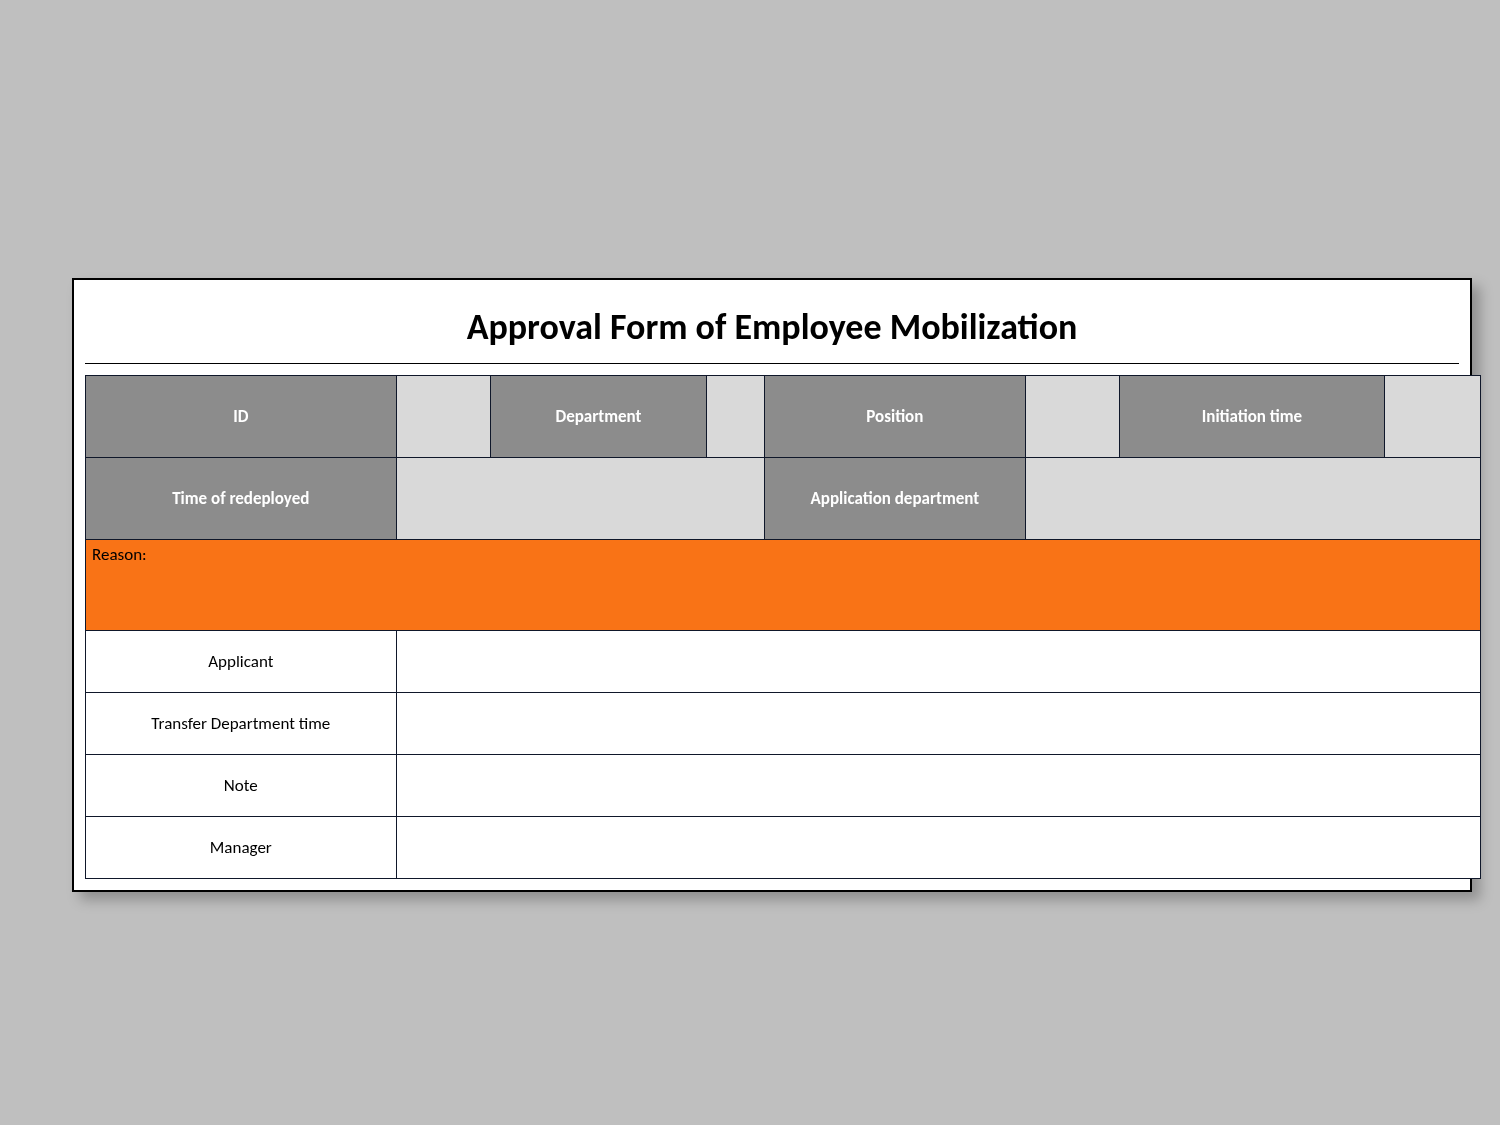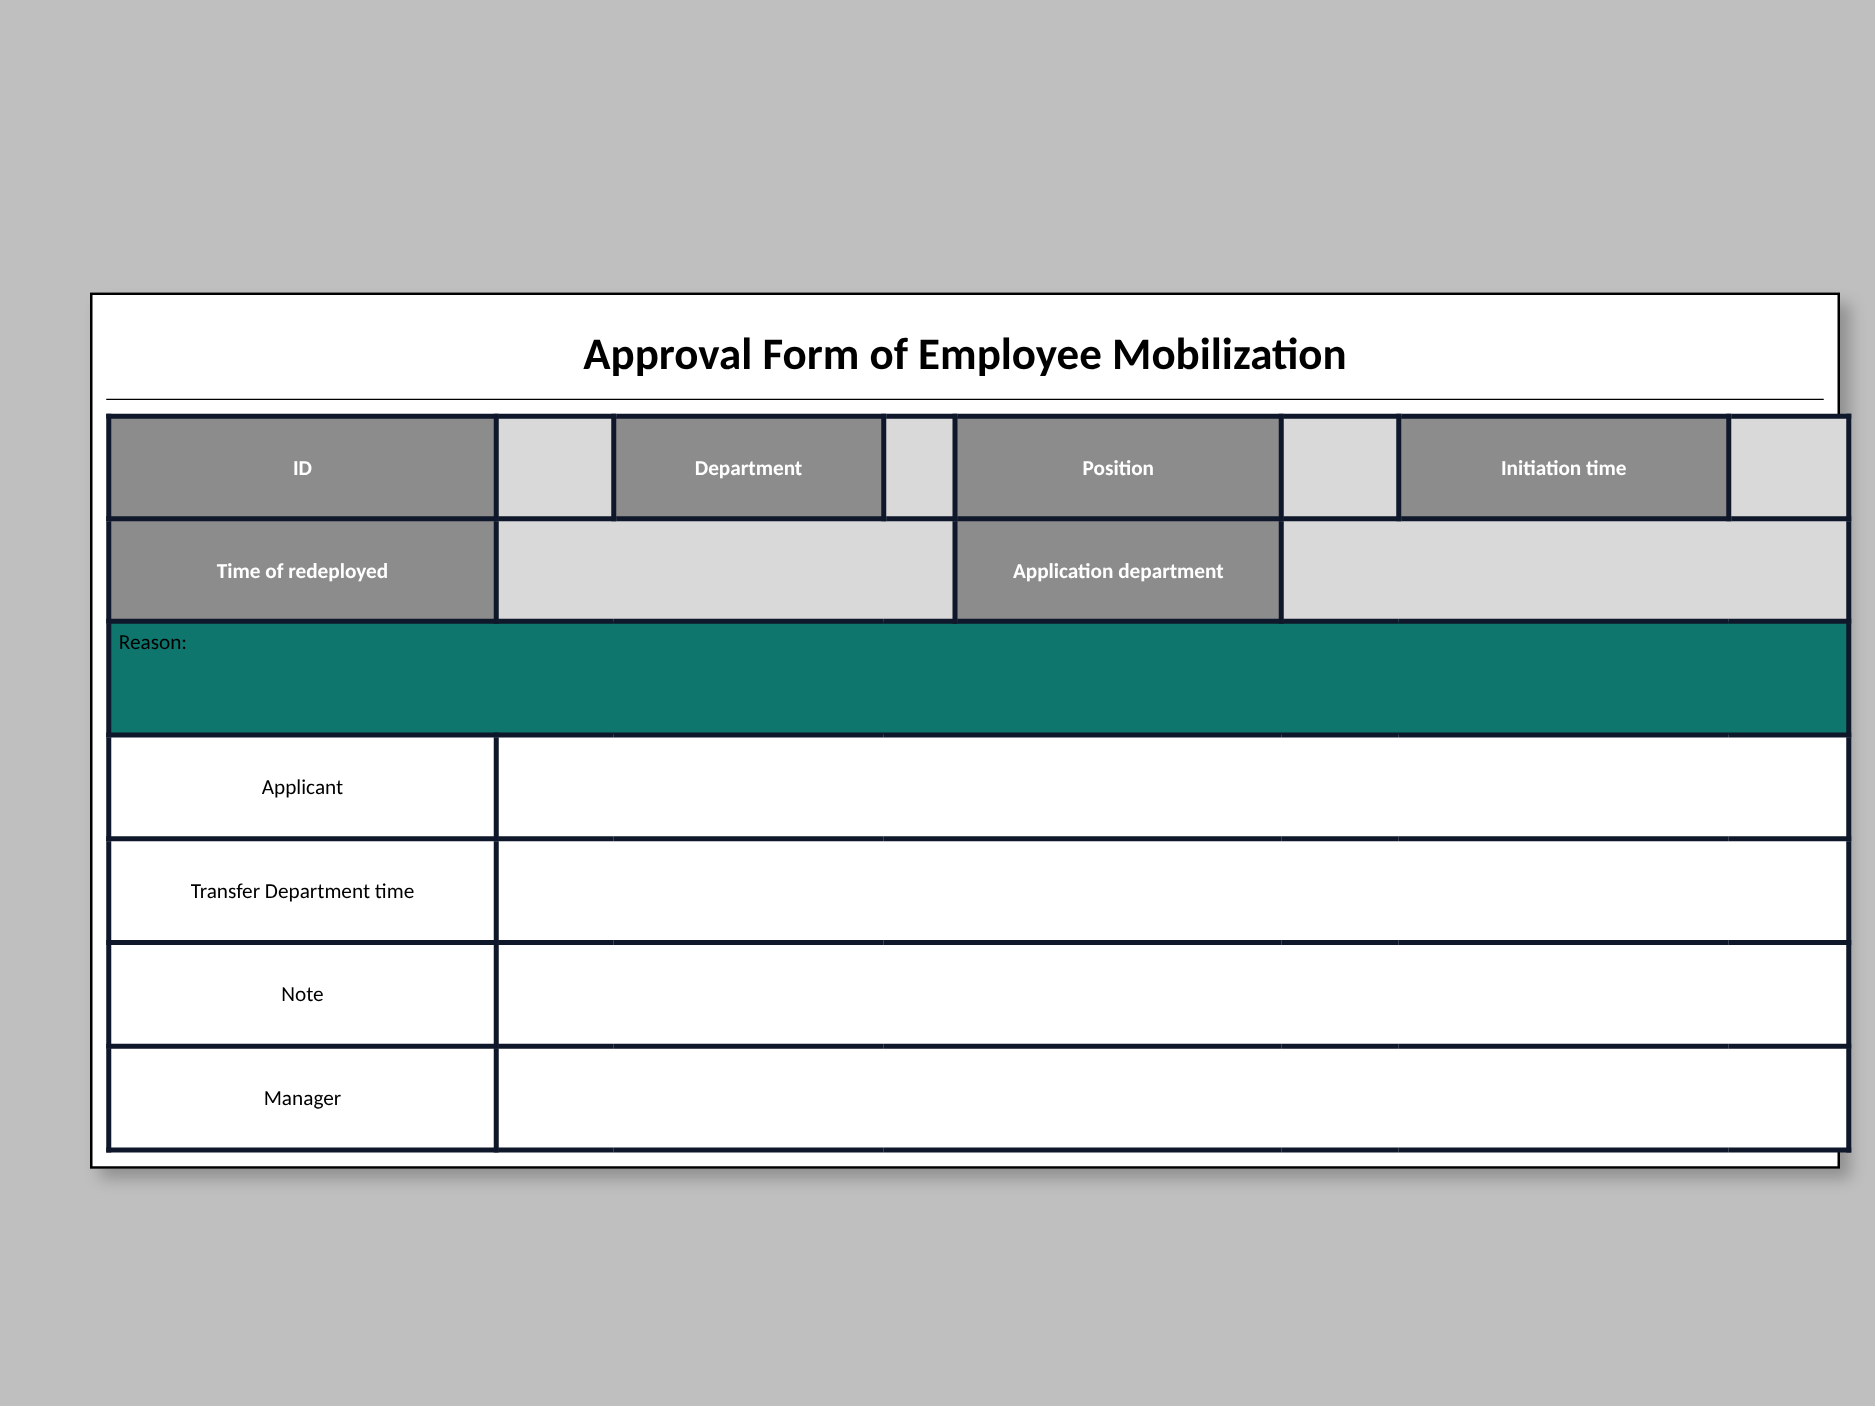--- a/index.html
+++ b/index.html
@@ -29,48 +29,48 @@
       padding: 14px 0;
       border-bottom: 1px solid #000;
       color: #000;
     }
     table {
       width: 100%;
       border-collapse: collapse;
       table-layout: fixed;
     }
     td {
-      border: 4px solid #0f172a;
+      border: 1px solid #0f172a;
       vertical-align: middle;
       text-align: center;
       font-size: 17px;
     }
     .hdr-dark {
       background: #8c8c8c;
       color: #fff;
       font-weight: bold;
       height: 82px;
     }
     .hdr-light {
       background: #d9d9d9;
     }
     .reason-cell {
-      background: #0f766e;
+      background: #f97316;
       height: 91px;
       vertical-align: top;
       text-align: left;
       padding: 4px 6px;
       font-size: 17px;
       color: #000;
     }
     .sig-label {
       background: #fff;
       color: #000;
       font-weight: normal;
-      height: 83px;
+      height: 62px;
     }
     .sig-value {
       background: #fff;
     }
     .col-a { width: 297px; }
     .col-b { width: 90px; }
     .col-c { width: 207px; }
     .col-d { width: 55px; }
     .col-e { width: 250px; }
     .col-f { width: 90px; }

